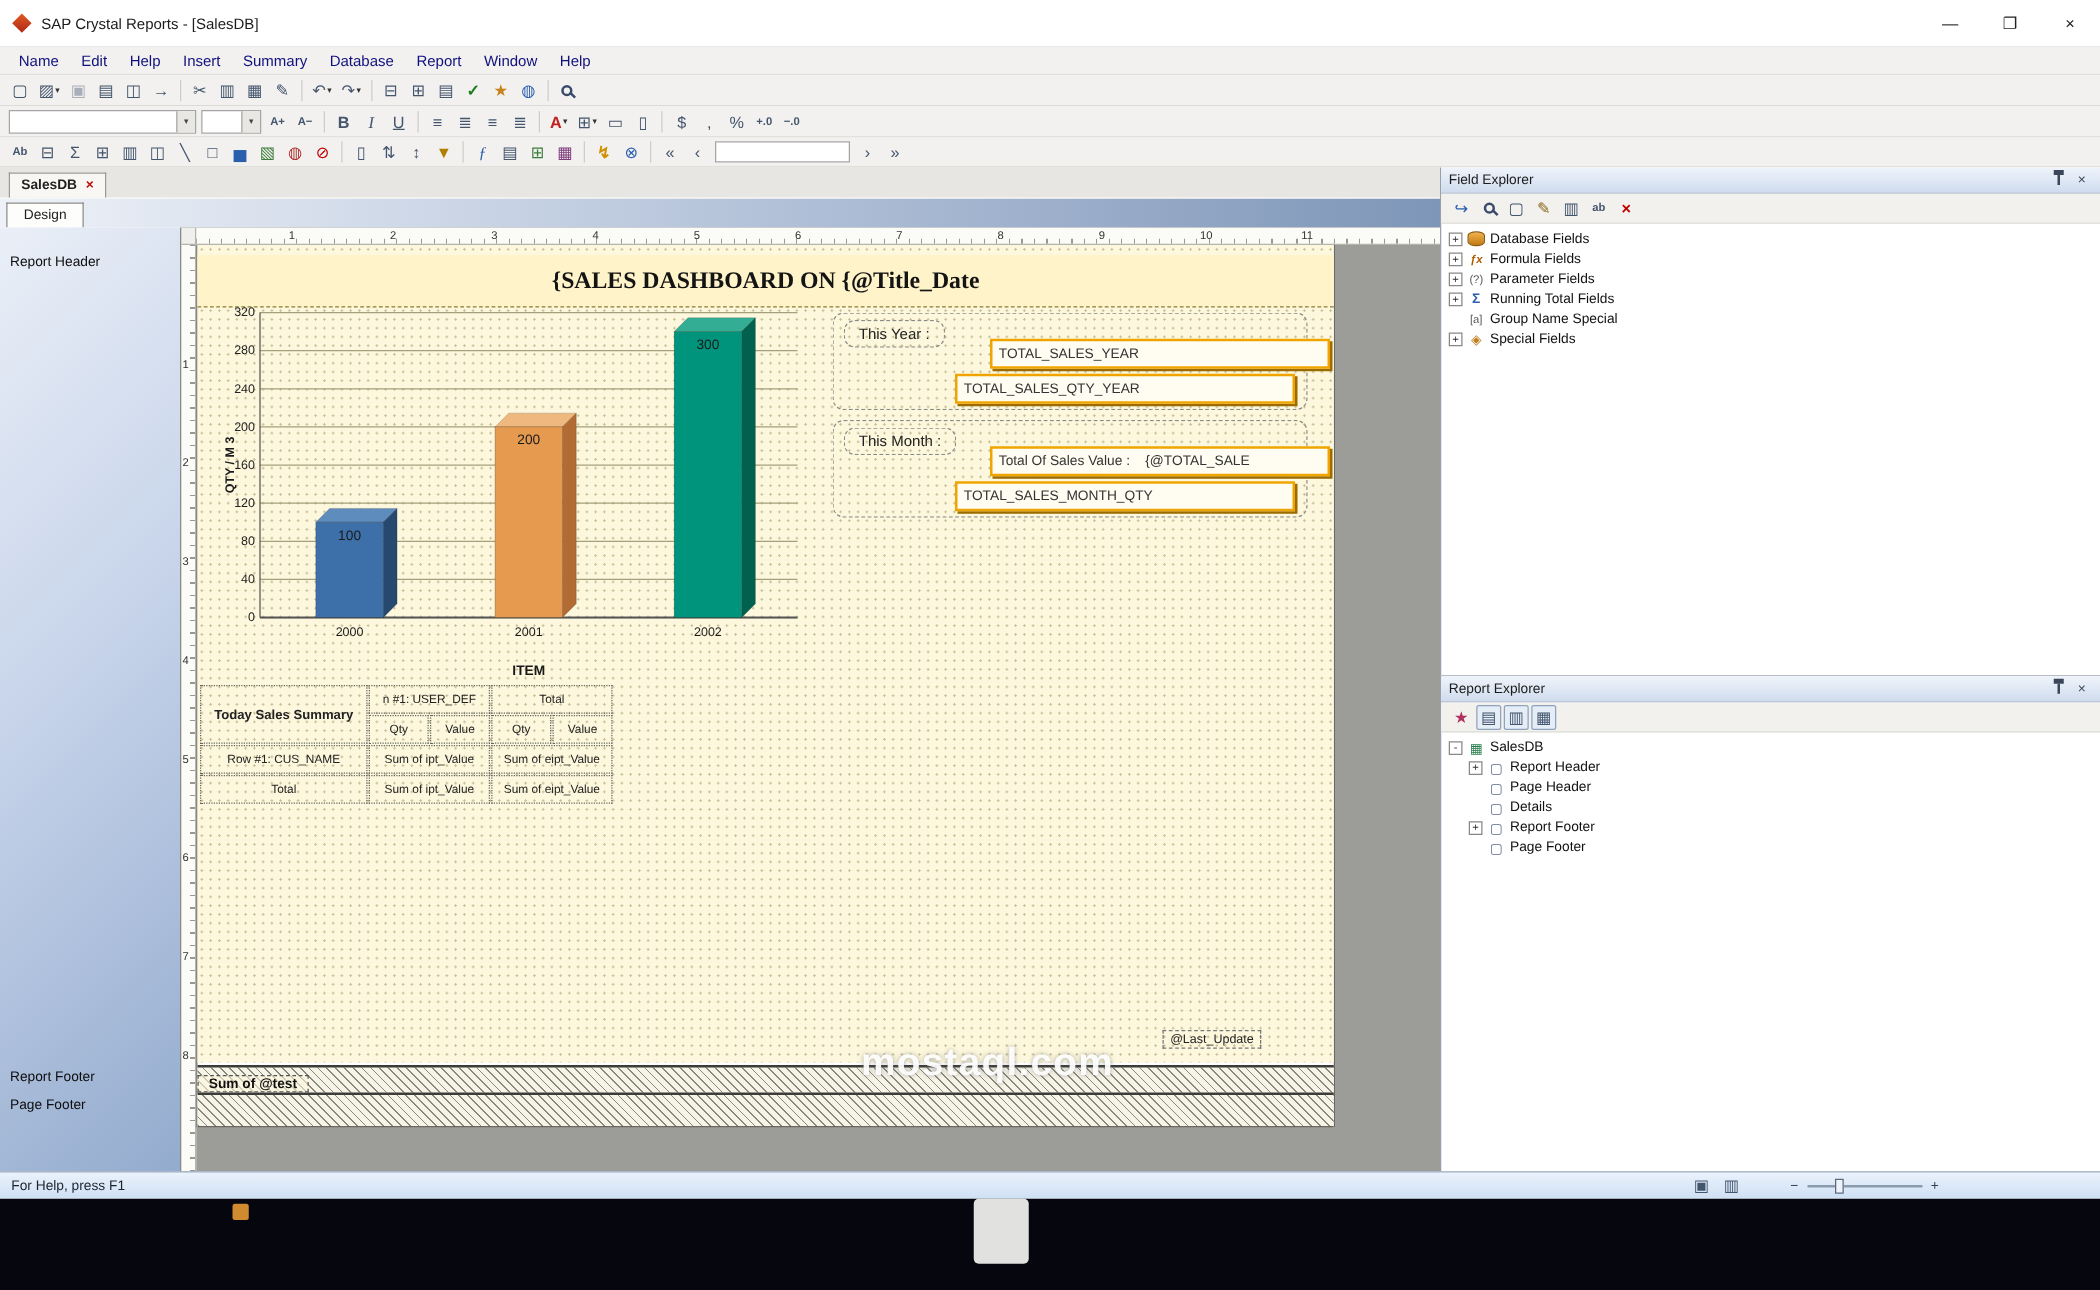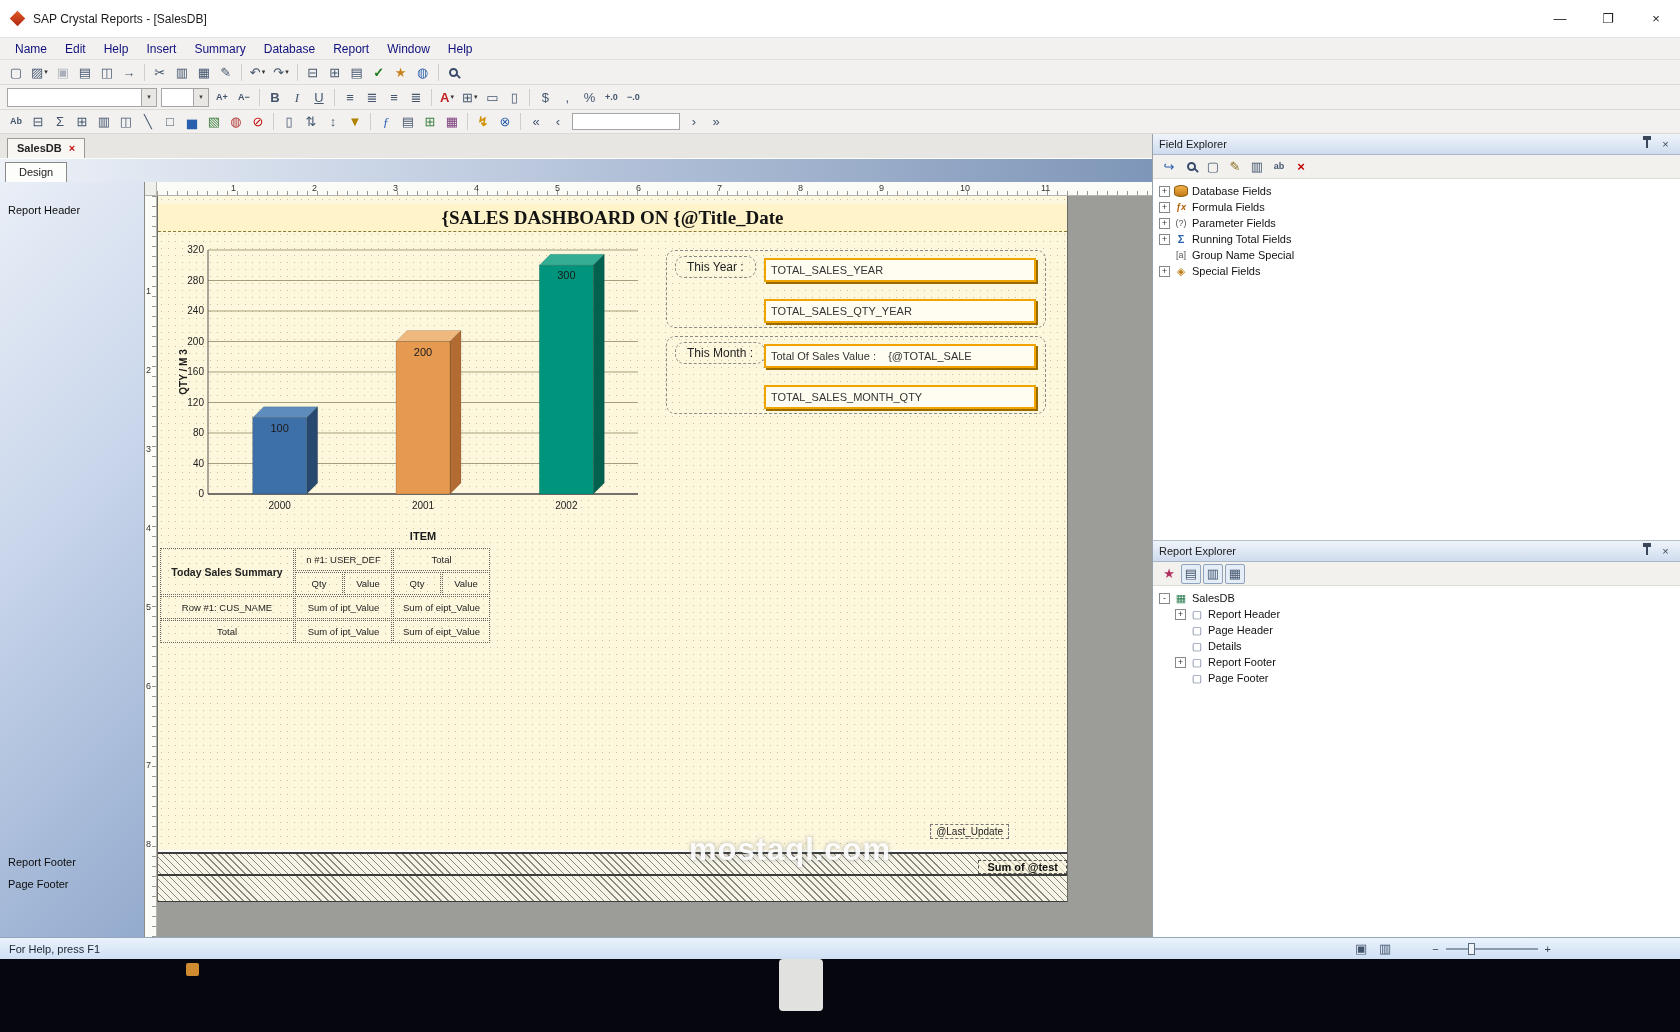--- a/index.html
+++ b/index.html
@@ -55,41 +55,41 @@
           background-size:100% 4px;background-position:bottom;background-repeat:no-repeat;}
   .rnum{position:absolute;top:1px;font-size:9px;color:#333;}
   .vruler{position:absolute;left:0;top:14px;width:12px;bottom:0;border-right:1px solid #b5b3ad;background-color:#fbfbf7;
           background-image:repeating-linear-gradient(to bottom,#9a988e 0 1px,transparent 1px 10px);
           background-size:4px 100%;background-position:right;background-repeat:no-repeat;}
   .rvnum{position:absolute;left:1px;font-size:9px;color:#333;}
 
   .paper{position:absolute;left:12px;top:14px;width:911px;height:706px;background:#fff;border-left:1px solid #6a6a64;border-right:1px solid #6a6a64;}
   .pagebody{position:absolute;left:0;top:0;right:0;height:654px;background-color:#fdf8dd;
             background-image:radial-gradient(circle,#c9c099 .8px,transparent 1px);background-size:7px 7px;}
-  .titleband{position:absolute;left:0;top:8px;right:0;height:28px;background:#fff3c9;border-bottom:1px dashed #8a7a3a;
+  .titleband{position:absolute;left:0;top:8px;right:0;height:42px;background:#fff3c9;border-bottom:1px dashed #8a7a3a;
              display:flex;align-items:center;justify-content:center;
              font-family:"Liberation Serif",serif;font-weight:bold;font-size:19px;color:#141414;}
   .chart{position:absolute;left:20px;top:42px;width:480px;height:310px;}
 
   .groupbox{position:absolute;left:508px;width:380px;height:78px;border:1px dashed #8a8a86;border-radius:9px;}
   #gb-year{top:54px;} #gb-month{top:140px;}
   .gb-label{position:absolute;left:8px;top:5px;height:22px;line-height:20px;padding:0 11px;border:1px dashed #8a8a86;border-radius:9px;font-size:12px;color:#222;}
   .fieldbox{position:absolute;left:97px;width:272px;height:24px;border:2px solid #f0a400;box-shadow:2px 2px 0 #9c6b00;background:#fffdf2;
             font-size:11px;color:#333;display:flex;align-items:center;padding:0 5px;white-space:pre;overflow:hidden;}
-  .fb1{top:7px;} .fb2{top:48px;}
+  .fb1{top:20px;margin-left:28px;} .fb2{top:48px;}
 
   .sumtable{position:absolute;left:2px;top:352px;display:grid;grid-template-columns:134px 48px 48px 48px 48px;grid-auto-rows:23px;gap:1px;}
   .tcell{border:1px dotted #676760;display:flex;align-items:center;justify-content:center;font-size:9.5px;color:#222;padding:0 2px;text-align:center;overflow:hidden;white-space:nowrap;}
   .tcell.corner{font-weight:bold;font-size:10.5px;}
 
   .lastupdate{position:absolute;right:58px;top:628px;border:1px dashed #777;font-size:10px;color:#222;padding:1px 5px;}
 
   .band{position:absolute;left:0;right:0;height:28px;background-color:#f6f3e7;
         background-image:repeating-linear-gradient(45deg,#8a887c 0 1px,transparent 1px 5px);
-        border-top:2px solid #3c3c38;border-bottom:1px solid #3c3c38;display:flex;align-items:center;justify-content:flex-end;}
+        border-top:2px solid #3c3c38;border-bottom:1px solid #3c3c38;display:flex;align-items:center;justify-content:flex-start;}
   #band-rf{top:656px;} #band-pf{top:678px;}
   .band .formula{font-size:11px;font-weight:bold;color:#111;padding:0 8px;border:1px dashed #555;background:rgba(253,248,221,.6);}
 
   .watermark{position:absolute;left:520px;top:652px;width:250px;text-align:center;z-index:6;pointer-events:none;
              color:rgba(255,255,255,.93);text-shadow:0 0 4px rgba(110,110,110,.55);line-height:1.05;}
   .watermark .l1{font-size:44px;font-weight:bold;}
   .watermark .l2{font-size:31px;font-weight:bold;letter-spacing:1px;}
 
   
   .panel{position:absolute;left:1152px;width:528px;background:#fff;border-left:1px solid #98a0aa;}

